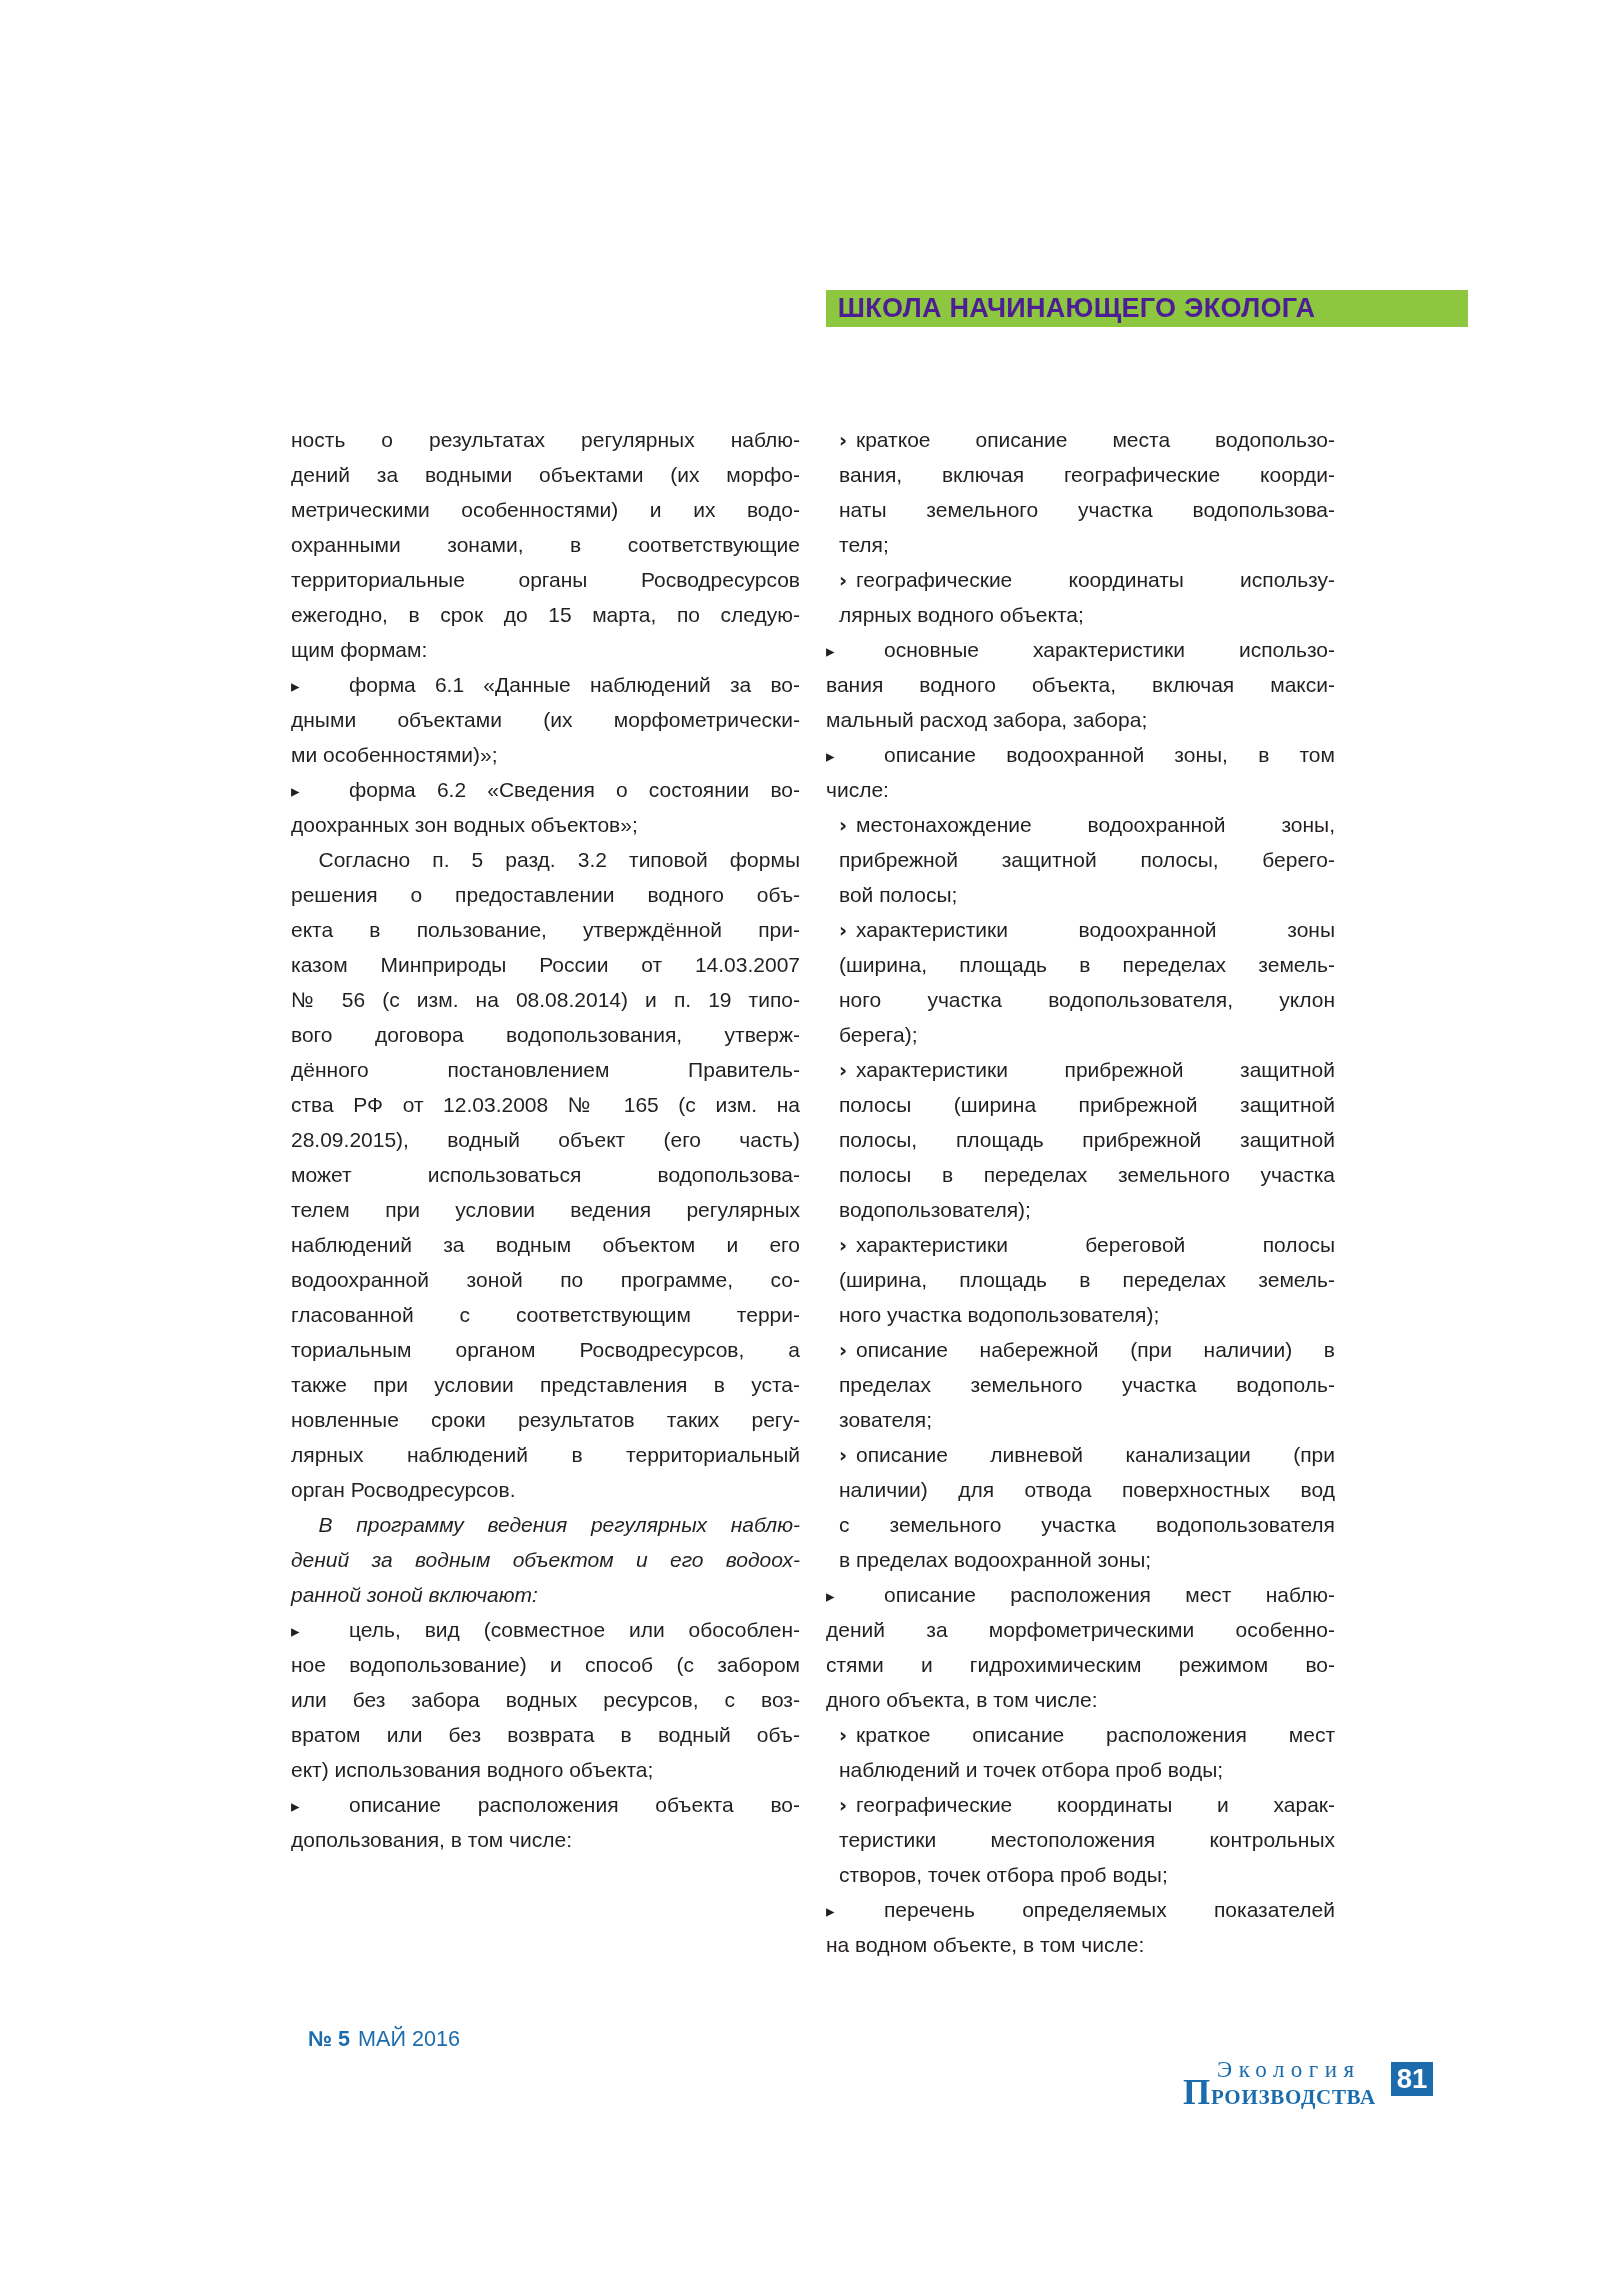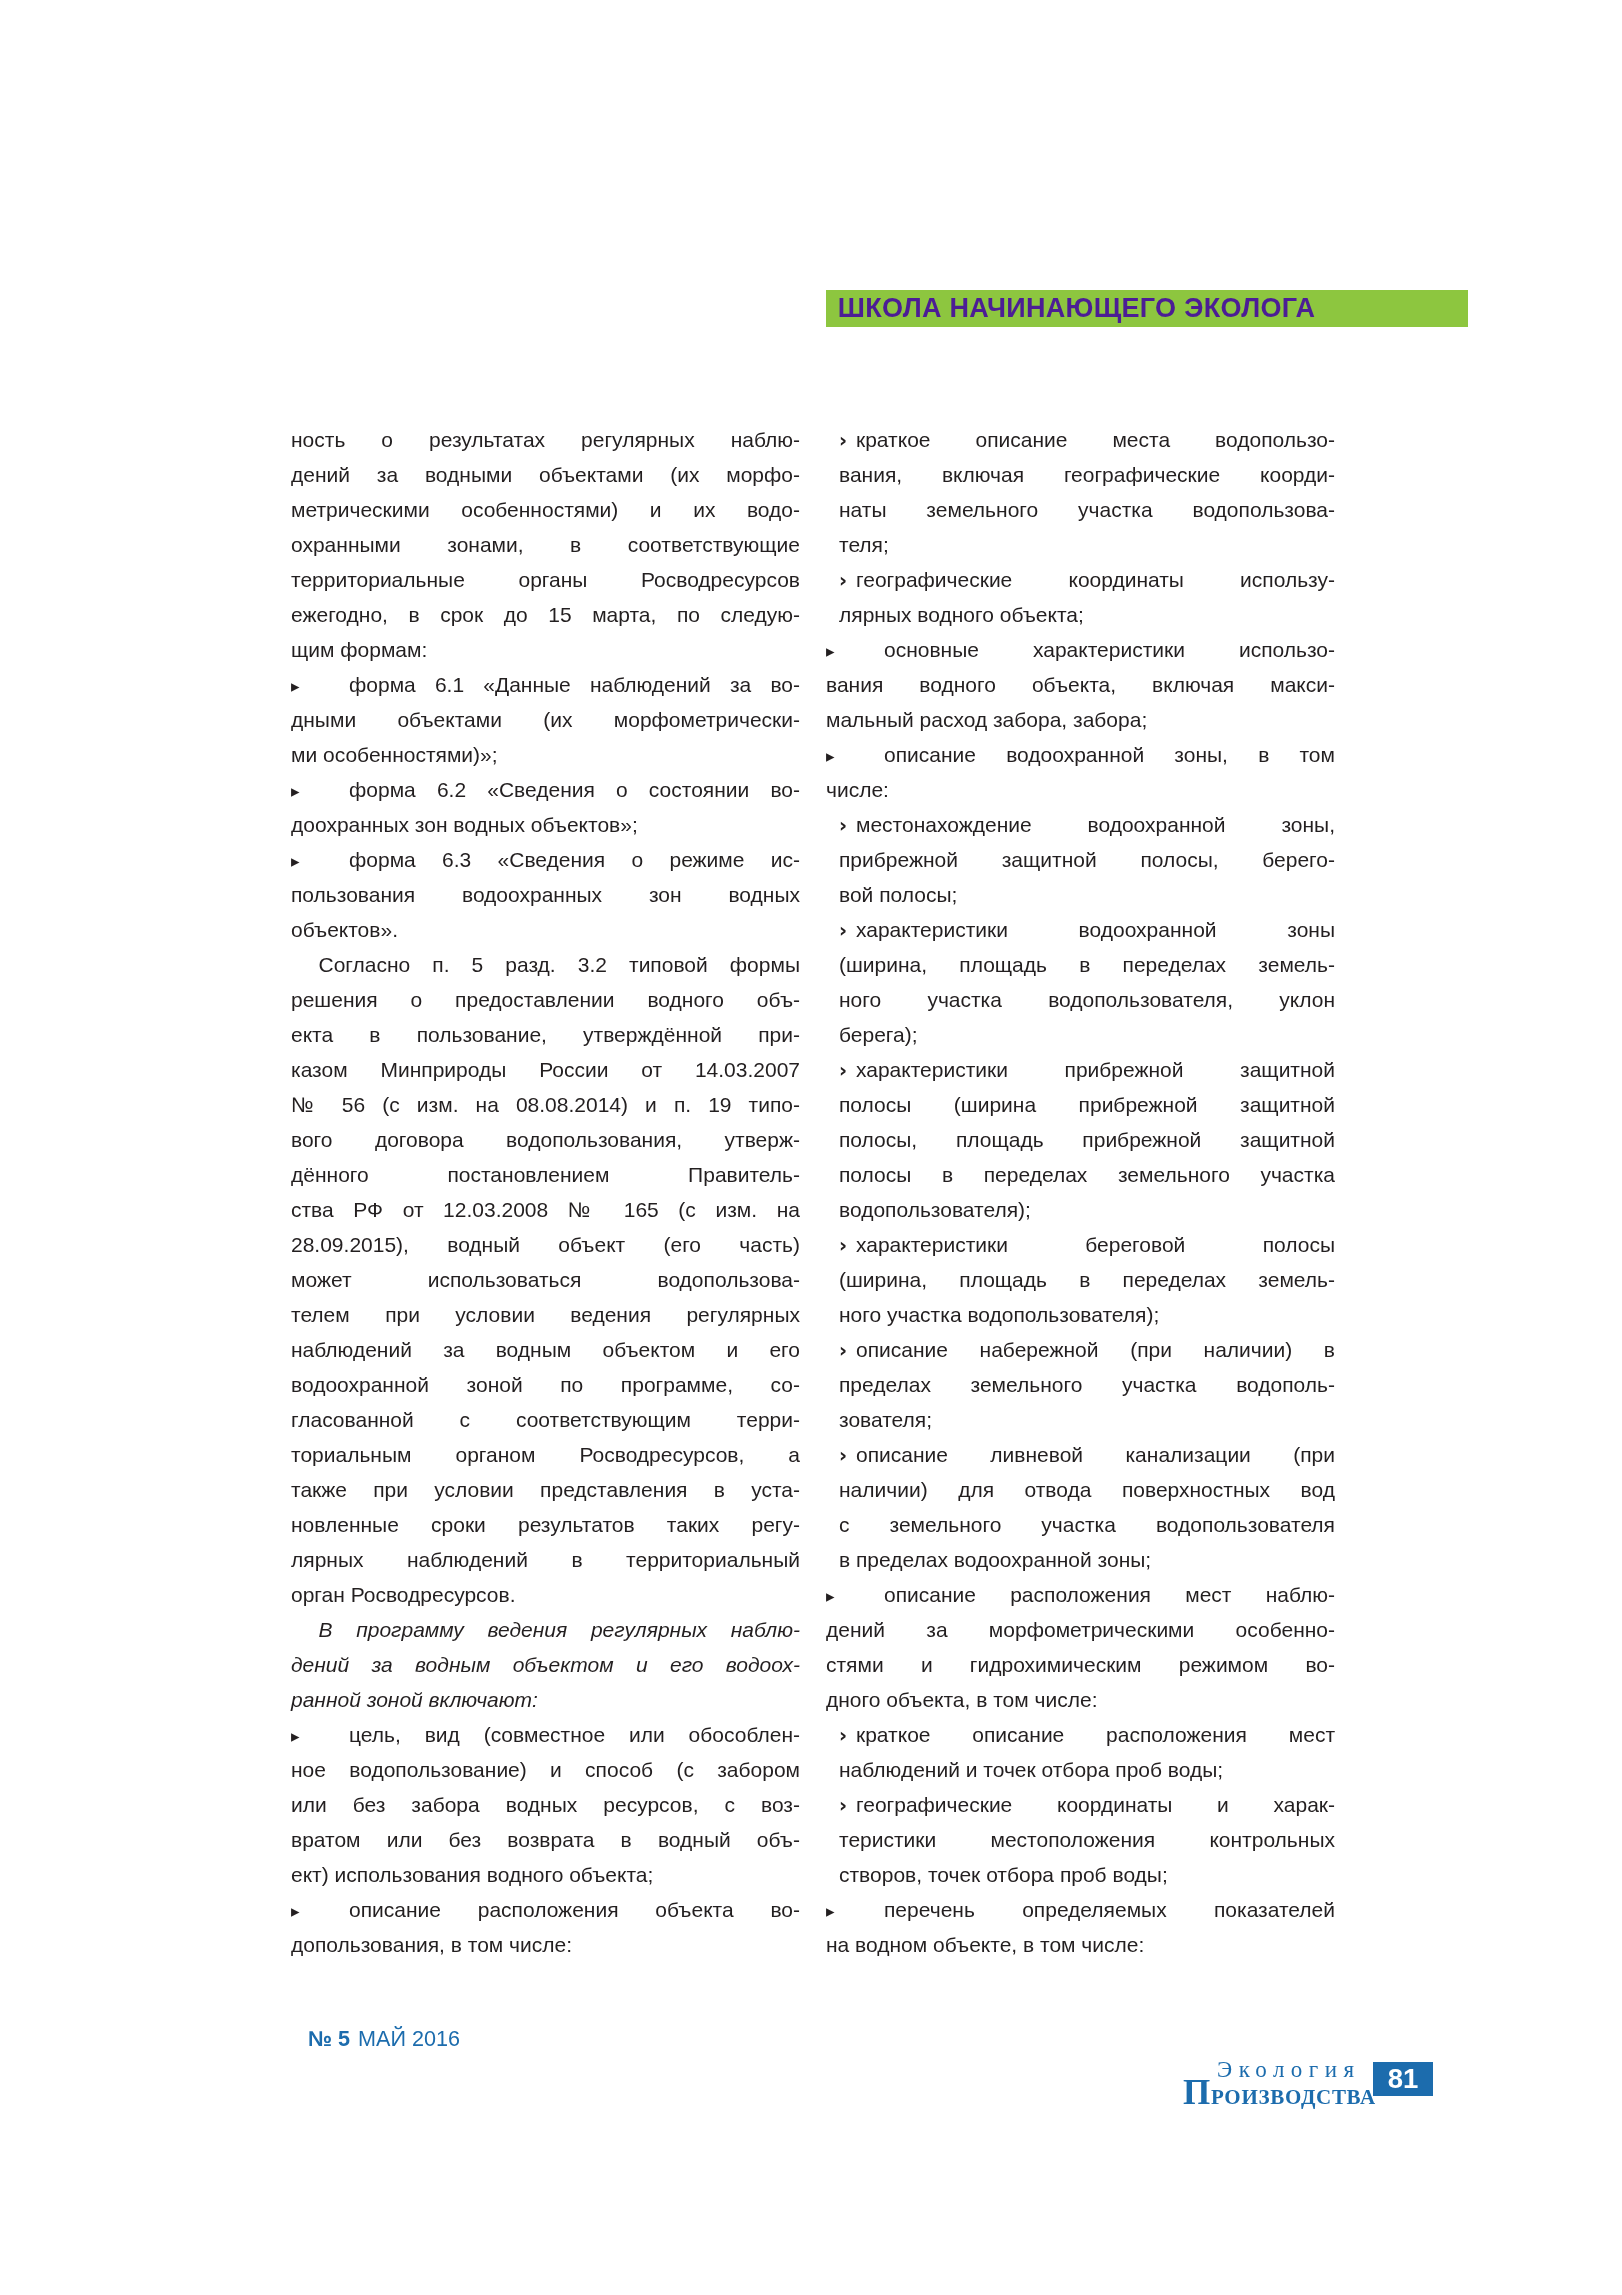--- a/index.html
+++ b/index.html
@@ -109,21 +109,21 @@
     font-weight: bold;
     font-variant: small-caps;
     letter-spacing: 0.7px;
     white-space: nowrap;
   }
   .logo-l2::first-letter { font-size: 35px; }
   .badge {
     position: absolute;
     right: 0;
     top: 5.2px;
-    width: 60px;
+    width: 42px;
     height: 34px;
     background: #1c6cad;
     color: #ffffff;
     font-family: "Liberation Sans", sans-serif;
     font-weight: bold;
     font-size: 27.5px;
     text-align: center;
     line-height: 34px;
   }
 </style>
@@ -148,25 +148,20 @@
           <div class="ln last">щим формам:</div>
         </div>
         <div class="block b1">
           <div class="ln"><span class="bullet1">▸</span>форма 6.1 «Данные наблюдений за во-</div>
           <div class="ln">дными объектами (их морфометрически-</div>
           <div class="ln last">ми особенностями)»;</div>
         </div>
         <div class="block b1">
           <div class="ln"><span class="bullet1">▸</span>форма 6.2 «Сведения о состоянии во-</div>
           <div class="ln last">доохранных зон водных объектов»;</div>
-        </div>
-        <div class="block b1">
-          <div class="ln"><span class="bullet1">▸</span>форма 6.3 «Сведения о режиме ис-</div>
-          <div class="ln">пользования водоохранных зон водных</div>
-          <div class="ln last">объектов».</div>
         </div>
         <div class="block para">
           <div class="ln indent">Согласно п. 5 разд. 3.2  типовой формы</div>
           <div class="ln">решения о предоставлении водного объ-</div>
           <div class="ln">екта в пользование, утверждённой при-</div>
           <div class="ln">казом Минприроды России от 14.03.2007</div>
           <div class="ln">№ 56 (с изм. на 08.08.2014) и п. 19 типо-</div>
           <div class="ln">вого договора водопользования, утверж-</div>
           <div class="ln">дённого постановлением Правитель-</div>
           <div class="ln">ства РФ от 12.03.2008 № 165 (с изм. на</div>

